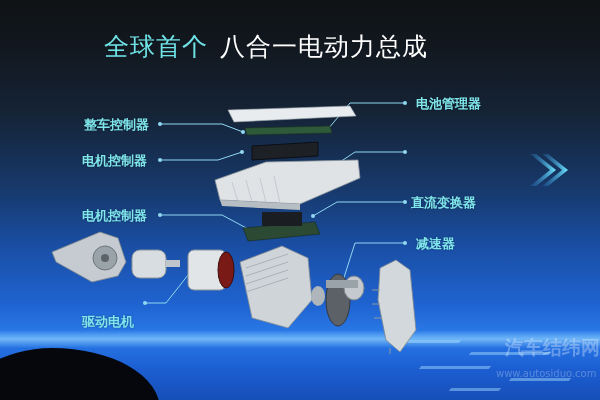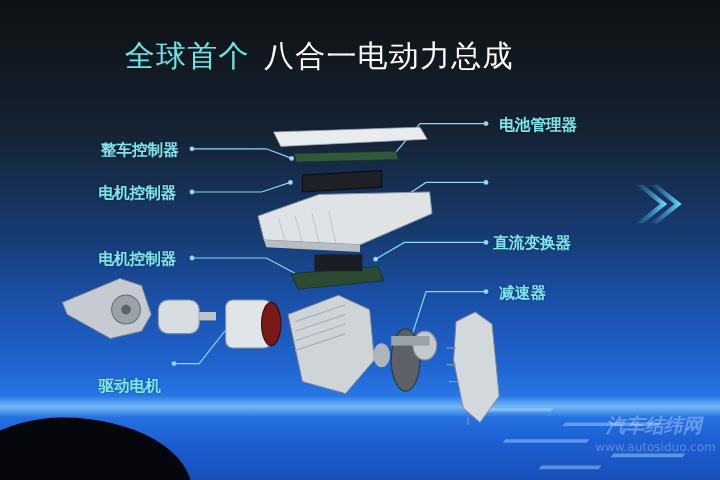--- a/index.html
+++ b/index.html
@@ -17,21 +17,21 @@
   .car-silhouette {
     position:absolute; left:-40px; top:348px; width:200px; height:80px;
     background:#05070c; border-radius:60% 70% 0 0 / 100% 100% 0 0;
   }
   .title { position:absolute; left:104px; top:30px; font-size:25px; font-weight:normal; letter-spacing:1px; white-space:nowrap;text-align:right; }
   .title .hl { color:#6fe3e6; }
   .title .main { color:#ffffff; margin-left:12px; }
   .label { position:absolute; font-size:13px; font-weight:bold; color:#7fe6ec; white-space:nowrap; text-shadow:0 0 2px rgba(0,0,0,0.4); }
   svg.lines { position:absolute; left:0; top:0; }
   .chevrons { position:absolute; left:528px; top:150px; }
-  .watermark { position:absolute; left:505px; top:345px; color:rgba(230,240,255,0.35); font-size:16px; font-weight:bold;font-style:italic; }
+  .watermark { position:absolute; left:505px; top:335px; color:rgba(230,240,255,0.35); font-size:19px; font-weight:bold; }
   .watermark-url { position:absolute; left:496px; top:368px; color:rgba(230,240,255,0.3); font-size:10px; }
   .part { position:absolute; }
 </style>
 </head>
 <body>
 
 <div class="slide">
 
   <div class="horizon"></div>
   <div class="streaks">

